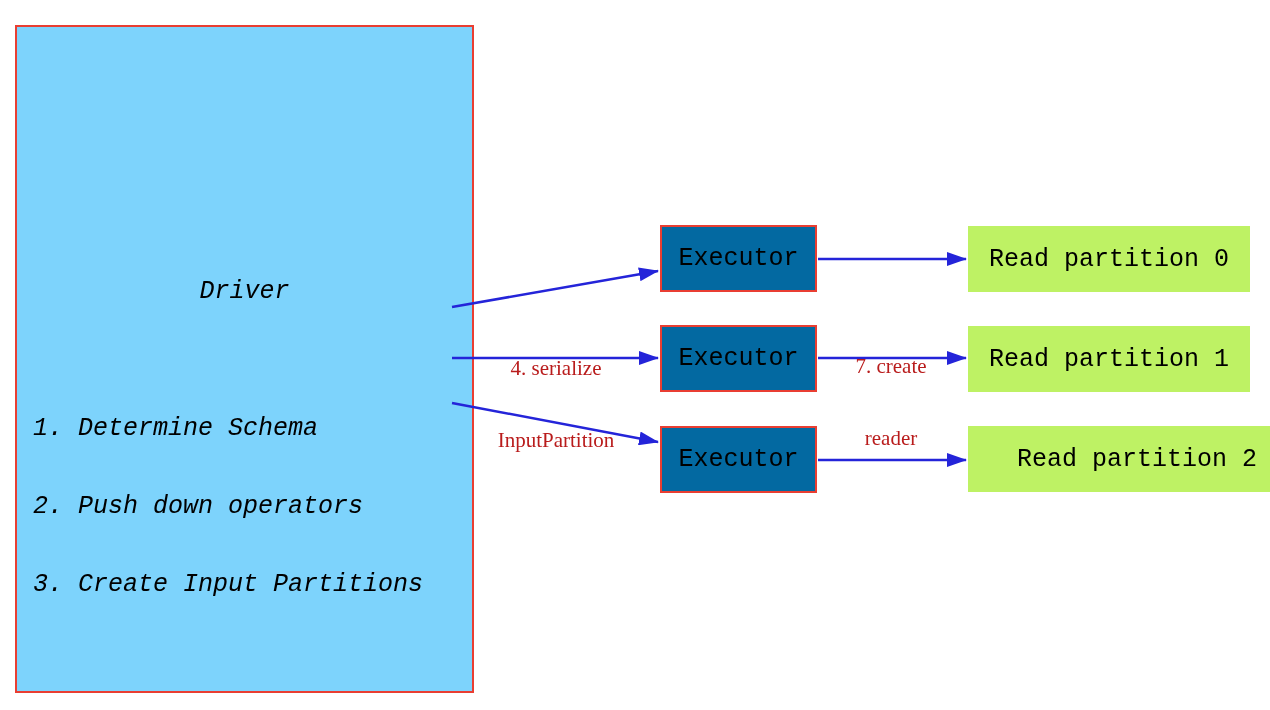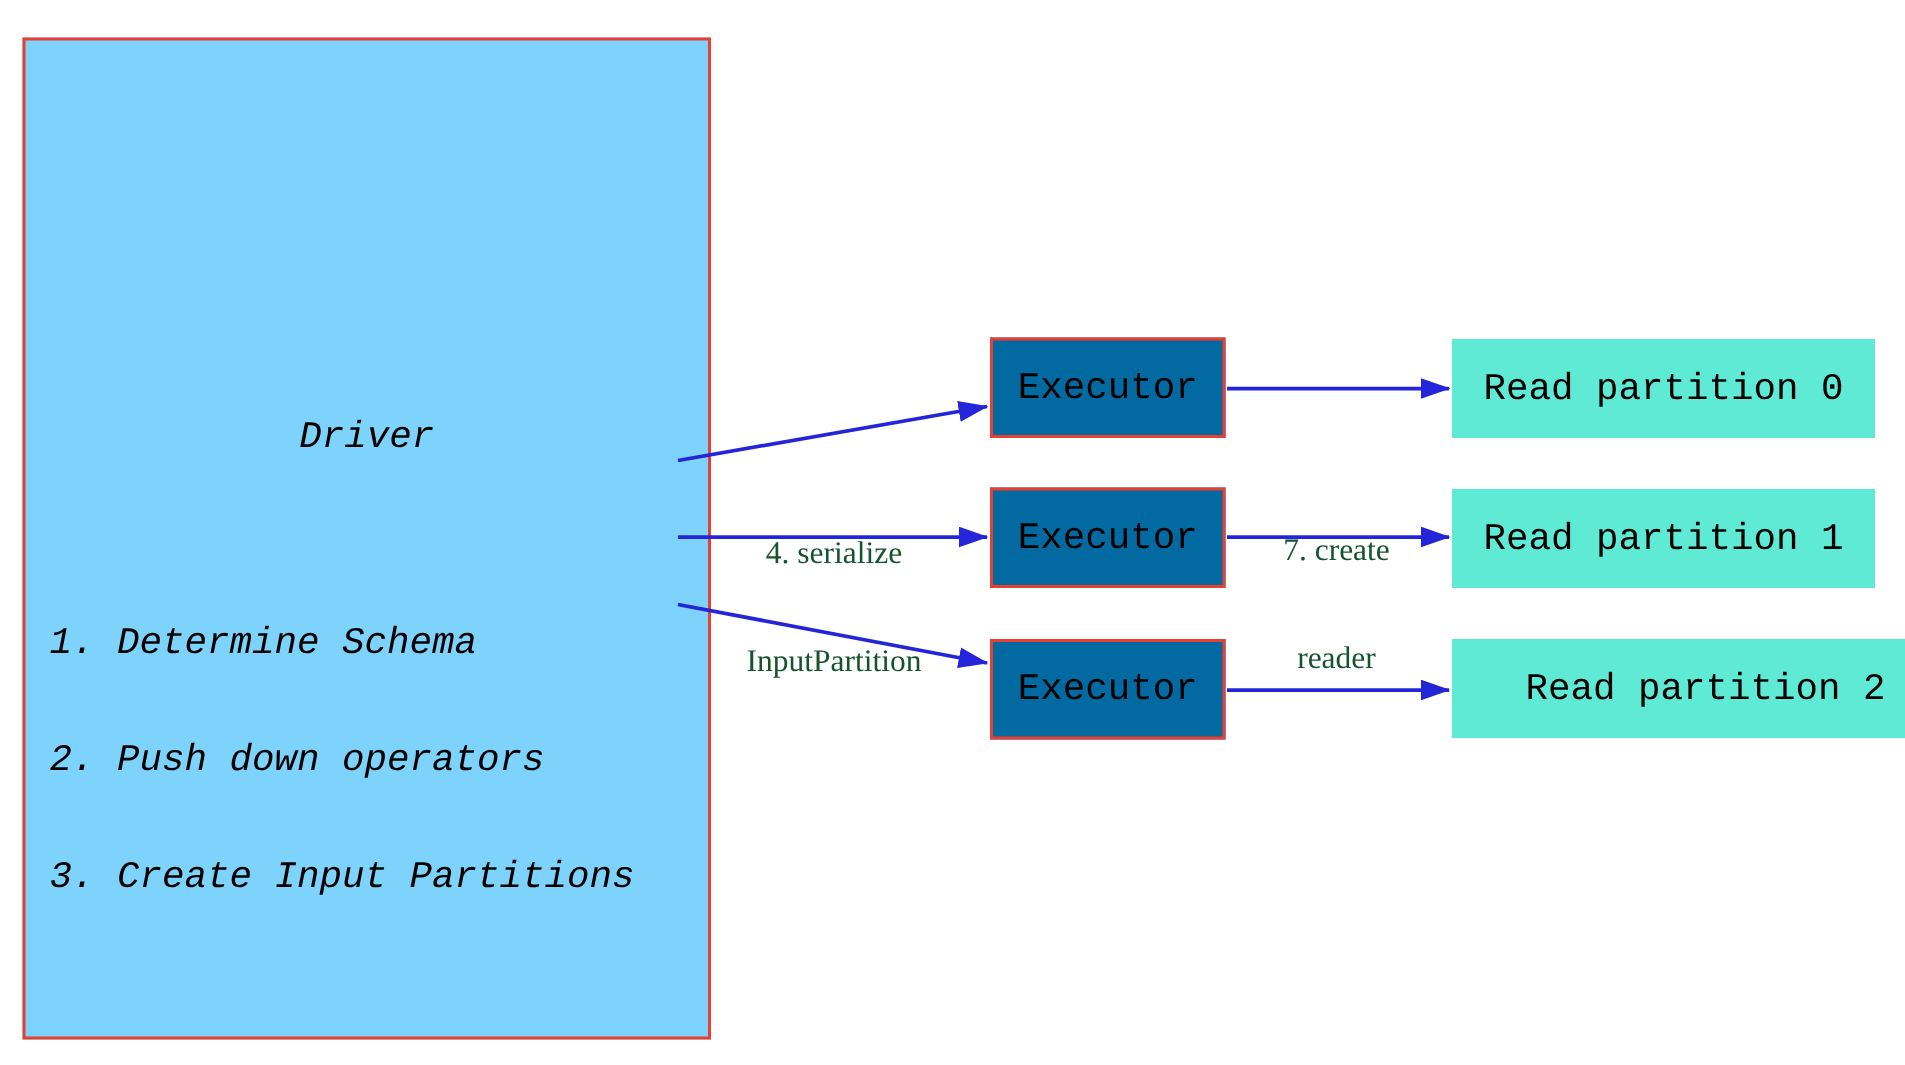--- a/index.html
+++ b/index.html
@@ -63,21 +63,21 @@
   }
   .executor-1 { top: 225px; }
   .executor-2 { top: 325px; }
   .executor-3 { top: 426px; }
   
   .partition-box {
     position: absolute;
     left: 968px;
     width: 282px;
     height: 66px;
-    background: #5eead4;
+    background: #bef264;
     display: flex;
     align-items: center;
     justify-content: center;
     font-size: 25px;
     white-space: pre;
   }
   .partition-1 { top: 226px; }
   .partition-2 { top: 326px; }
   .partition-3 { top: 426px; padding-left: 28px; }
   
@@ -90,21 +90,21 @@
     pointer-events: none;
   }
   
   .edge-label {
     position: absolute;
     width: 210px;
     text-align: center;
     font-family: "Liberation Serif", "DejaVu Serif", serif;
     font-size: 21px;
     line-height: 24px;
-    color: #14532d;
+    color: #b91c1c;
     white-space: pre;
   }
   .label-serialize { left: 451px; top: 308px; }
   .label-reader    { left: 786px; top: 306px; }
 </style>
 </head>
 <body>
 
 <div id="stage">
 

